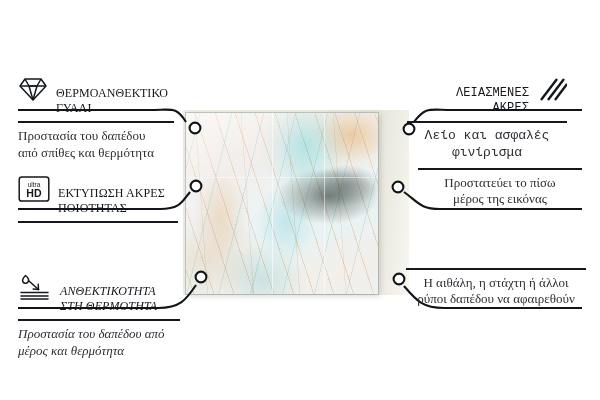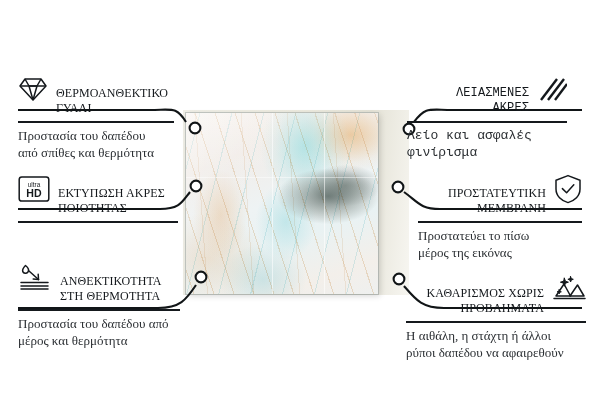--- a/index.html
+++ b/index.html
@@ -75,21 +75,21 @@
   .title {
     font-size: 12px; letter-spacing: .1px; color: #14181c;
     line-height: 1.22; white-space: pre-line; margin-top: 24px;
   }
   .callout.right .title { text-align: right; }
   .rule { height: 1.6px; background: #15191d; margin-top: 6px; }
   .desc {
     font-size: 13px; color: #2b2f33; line-height: 1.30;
     margin-top: 5px; white-space: pre-line;
   }
-  .callout.right .desc { text-align: left; }
+  .callout.right .desc { text-align: center; }
 
   .ico { flex: 0 0 auto; display: block; }
 
   
   #wires { position: absolute; left: 0; top: 0; width: 600px; height: 400px; pointer-events: none; }
   #wires path { fill: none; stroke: #111517; stroke-width: 2.1px; }
   #wires circle { fill: #ffffff; stroke: #111517; stroke-width: 2.1px; }
 </style>
 </head>
 <body>
@@ -154,21 +154,21 @@
         <rect x="1.2" y="2" width="29.6" height="24" rx="2.6" fill="none" stroke="#14181c" stroke-width="1.5"></rect>
         <text x="16" y="12.2" font-family="Liberation Sans, sans-serif" font-size="6.4" text-anchor="middle" fill="#14181c">ultra</text>
         <text x="16" y="22.4" font-family="Liberation Sans, sans-serif" font-size="10.6" font-weight="bold" text-anchor="middle" fill="#14181c">HD</text>
       </svg>
       <div class="title">ΕΚΤΥΠΩΣΗ ΑΚΡΕΣ
 ΠΟΙΟΤΗΤΑΣ</div>
     </div>
     <div class="rule"></div>
   </div>
 
-  <div class="callout left" style="left:18px; top:250px; width:162px;">
+  <div class="callout left" style="left:18px; top:260px; width:162px;font-style:italic;">
     <div class="head">
       <svg class="ico" width="34" height="28" viewBox="0 0 34 28">
         <g fill="none" stroke="#14181c" stroke-width="1.5" stroke-linejoin="round" stroke-linecap="round">
           <path d="M7.5 2.5 C10.6 5 11.4 7.2 9.8 9.2 C8.4 10.9 5.6 10.6 4.8 8.6 C4.2 7 5 5 7.5 2.5 Z"></path>
           <path d="M11 8 L20.5 16.5"></path>
           <path d="M20.5 16.5 L15.2 16.1"></path>
             <path d="M20.5 16.5 L20.2 11.3"></path>
           <path d="M3 19.5 H30"></path>
             <path d="M3 23 H30"></path>
             <path d="M3 26 H30"></path>
@@ -192,48 +192,24 @@
             <path d="M11 24 L27 3"></path>
             <path d="M18 24 L30 8"></path>
         </g>
       </svg>
     </div>
     <div class="rule"></div>
     <div class="desc">Λείο και ασφαλές φινίρισμα</div>
   </div>
 
   <div class="callout right" style="right:18px; top:162px; width:164px;">
-    <div class="head">
-      <div class="title">ΠΡΟΣΤΑΤΕΥΤΙΚΗ
-ΜΕΜΒΡΑΝΗ</div>
-      <svg class="ico" width="28" height="30" viewBox="0 0 28 30">
-        <g fill="none" stroke="#14181c" stroke-width="1.5" stroke-linejoin="round" stroke-linecap="round">
-          <path d="M14 1.6 L26 6.2 V15 C26 22 20.6 26.8 14 28.6 C7.4 26.8 2 22 2 15 V6.2 Z"></path>
-          <path d="M8.4 14.6 L12.6 18.8 L19.8 10.8"></path>
-        </g>
-      </svg>
-    </div>
     <div class="rule"></div>
     <div class="desc">Προστατεύει το πίσω
 μέρος της εικόνας</div>
   </div>
 
   <div class="callout right" style="right:14px; top:262px; width:180px;">
-    <div class="head">
-      <div class="title">ΚΑΘΑΡΙΣΜΟΣ ΧΩΡΙΣ
-ΠΡΟΒΛΗΜΑΤΑ</div>
-      <svg class="ico" width="34" height="28" viewBox="0 0 34 28">
-        <g fill="none" stroke="#14181c" stroke-width="1.5" stroke-linejoin="round" stroke-linecap="round">
-          <path d="M4 21 L12 9 L18.5 21 Z"></path>
-          <path d="M18 21 L25.5 10 L32 21 Z"></path>
-          <path d="M2 23.6 H33"></path>
-          <path d="M12.4 3.2 L13.4 6.2 L16.4 7.2 L13.4 8.2 L12.4 11.2 L11.4 8.2 L8.4 7.2 L11.4 6.2 Z" fill="#14181c" stroke-width="1"></path>
-          <path d="M18.6 1.6 L19.3 3.6 L21.3 4.3 L19.3 5 L18.6 7 L17.9 5 L15.9 4.3 L17.9 3.6 Z" fill="#14181c" stroke-width="1"></path>
-          <path d="M7.2 14.6 L7.8 16.2 L9.4 16.8 L7.8 17.4 L7.2 19 L6.6 17.4 L5 16.8 L6.6 16.2 Z" fill="#14181c" stroke-width=".8"></path>
-        </g>
-      </svg>
-    </div>
     <div class="rule"></div>
     <div class="desc">Η αιθάλη, η στάχτη ή άλλοι
 ρύποι δαπέδου να αφαιρεθούν</div>
   </div>
 
 </div>
 
 </body></html>

